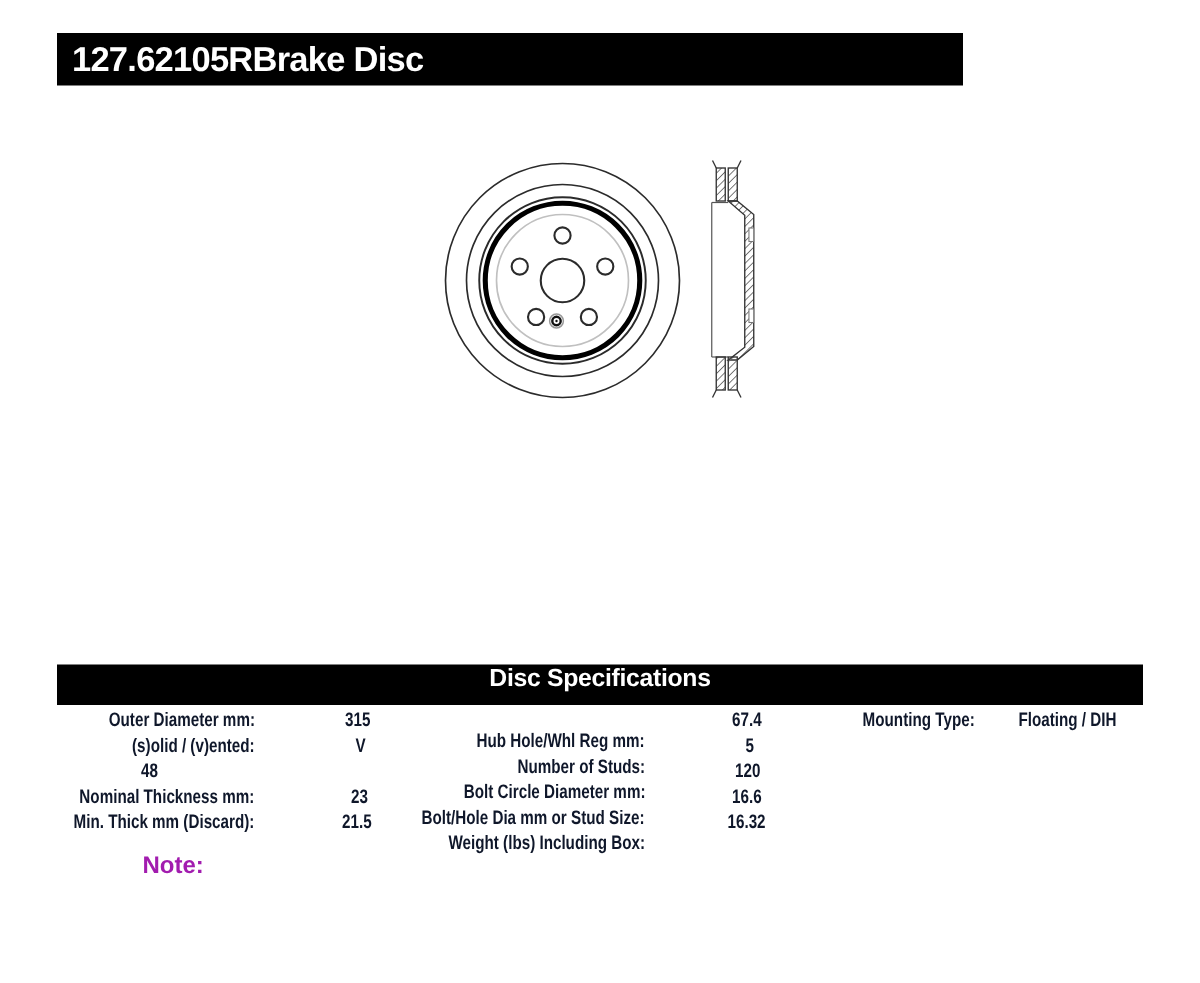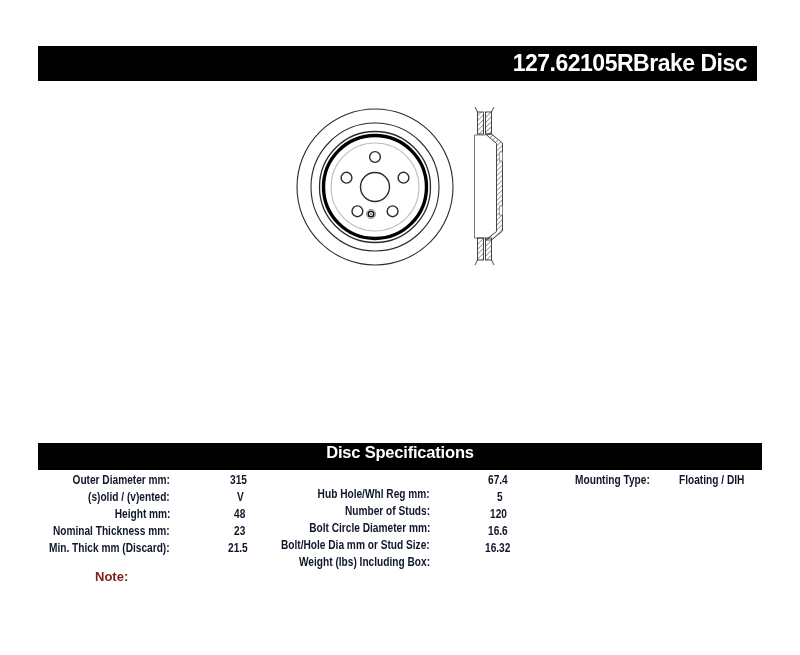--- a/index.html
+++ b/index.html
@@ -1,23 +1,22 @@
 <!DOCTYPE html>
 <html><head>
 <meta charset="utf-8">
 <style>
   * { margin:0; padding:0; box-sizing:border-box; }
   html,body { width:800px; height:655px; background:#ffffff; font-family:"Liberation Sans", sans-serif; position:relative; overflow:hidden; }
 
   .header-bar {
-    position:absolute; left:38px; top:22px; width:719px; height:35px;
+    position:absolute; left:38px; top:22px; width:604px; height:35px;
     background:#000; color:#fff;
-    display:flex; justify-content:flex-end; align-items:center;
+    display:flex; justify-content:flex-start; align-items:center;
     padding:0 10px;
-    margin-top:24px;
   }
   .header-bar .hdr-text { font-size:23px; font-weight:bold; letter-spacing:-0.5px; }
 
   .drawing-wrap { position:absolute; left:270px; top:90px; width:260px; height:190px; }
 
   .spec-bar {
     position:absolute; left:38px; top:443px; width:724px; height:27px;
     background:#000; color:#fff;
     display:flex; justify-content:center; align-items:flex-start;
   }
@@ -30,21 +29,21 @@
 
   .spec-row { display:flex; height:17px; align-items:center; font-size:13px; font-weight:bold; color:#0f172a; }
   .lbl-cell { display:flex; justify-content:flex-end; }
   .col-left  .lbl-cell { width:140px; }
   .col-mid   .lbl-cell { width:150px;margin-top:27px; }
   .col-right .lbl-cell { width:85px;  }
   .val-cell { display:flex; justify-content:center; margin-left:6px; width:130px; }
   .cond-r { display:inline-block; white-space:nowrap; transform:scaleX(0.78); transform-origin:100% 50%; }
   .cond-l { display:inline-block; white-space:nowrap; transform:scaleX(0.78); transform-origin:0 50%; }
 
-  .note { position:absolute; left:95px; top:569px; font-size:13px; font-weight:bold; color:#7f1d1d; }
+  .note { position:absolute; left:95px; top:569px; font-size:16px; font-weight:bold; color:#a21caf; }
 </style>
 </head>
 <body>
 
 <div class="header-bar">
   <span class="hdr-text">127.62105R</span>
   <span class="hdr-text">Brake Disc</span>
 </div>
 
 <div class="drawing-wrap">
@@ -120,23 +119,20 @@
   </div>
   <div class="spec-row">
     <span class="lbl-cell">
         <span class="cond-r">(s)olid / (v)ented:</span>
       </span>
     <span class="val-cell">
         <span class="cond-l">V</span>
       </span>
   </div>
   <div class="spec-row">
-    <span class="lbl-cell">
-        <span class="cond-r">Height mm:</span>
-      </span>
     <span class="val-cell">
         <span class="cond-l">48</span>
       </span>
   </div>
   <div class="spec-row">
     <span class="lbl-cell">
         <span class="cond-r">Nominal Thickness mm:</span>
       </span>
     <span class="val-cell">
         <span class="cond-l">23</span>

